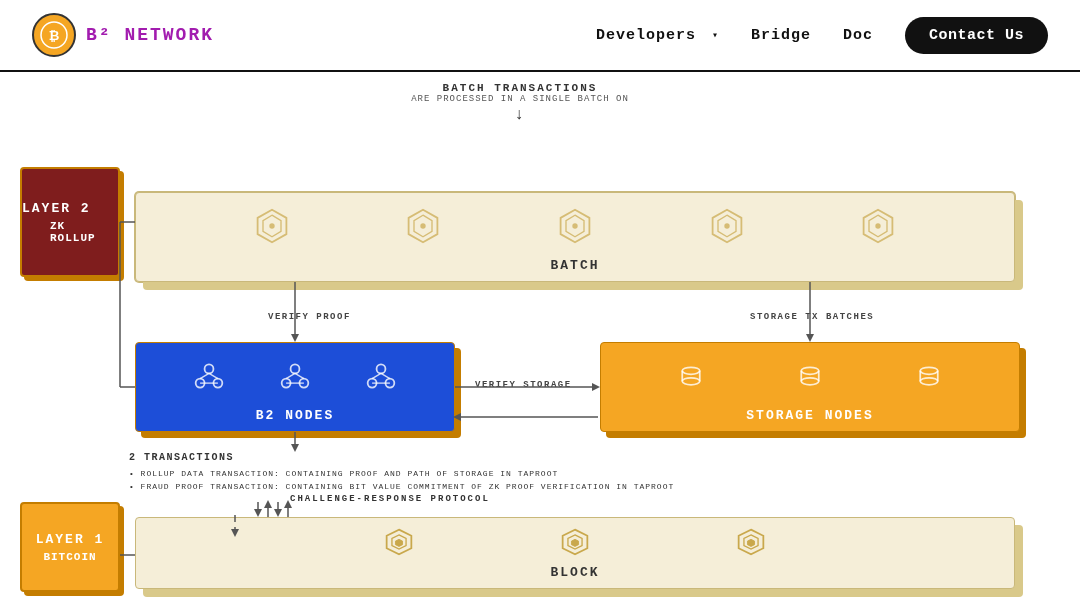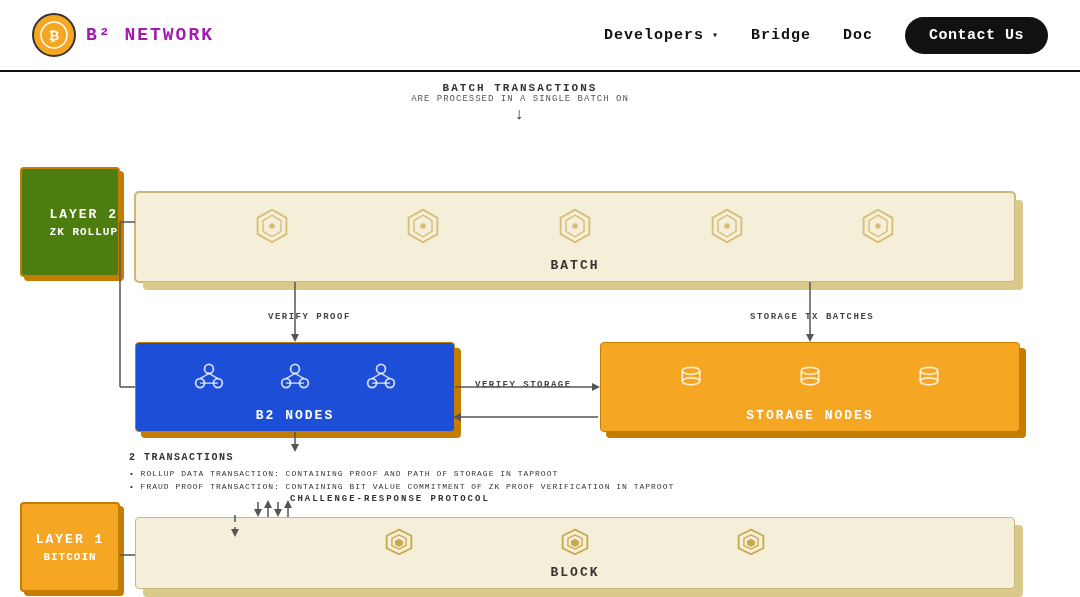--- a/index.html
+++ b/index.html
@@ -57,21 +57,21 @@
       font-size: 15px;
       font-weight: 700;
       color: #111;
       letter-spacing: 1px;
       cursor: pointer;
       text-transform: none;
     }
     .nav-link-dropdown {
       display: flex;
       align-items: center;
-      gap: 8px;
+      gap: 16px;
     }
     .chevron {
       font-size: 10px;
     }
     .nav-contact-btn {
       background: #111;
       color: #fff;
       border: none;
       border-radius: 24px;
       padding: 10px 24px;
@@ -120,41 +120,42 @@
       color: #333;
     }
 
     
     .layer2-box {
       position: absolute;
       left: 20px;
       top: 95px;
       width: 100px;
       height: 110px;
-      background: #4d7c0f;
+      background: #7f1d1d;
       border: 2px solid #c47d00;
       display: flex;
       flex-direction: column;
-      align-items: flex-end;
+      align-items: flex-start;
       justify-content: center;
       gap: 4px;
       border-radius: 4px;
       box-shadow: 4px 4px 0 #c47d00;
     }
     .layer2-box .layer-title {
       font-weight: 900;
       font-size: 13px;
       letter-spacing: 2px;
       color: #fff;
     }
     .layer2-box .layer-sub {
       font-weight: 700;
       font-size: 11px;
       letter-spacing: 1px;
       color: #fff;
+      margin-left: 28px;
     }
 
     
     .layer1-box {
       position: absolute;
       left: 20px;
       top: 430px;
       width: 100px;
       height: 90px;
       background: #F5A623;

